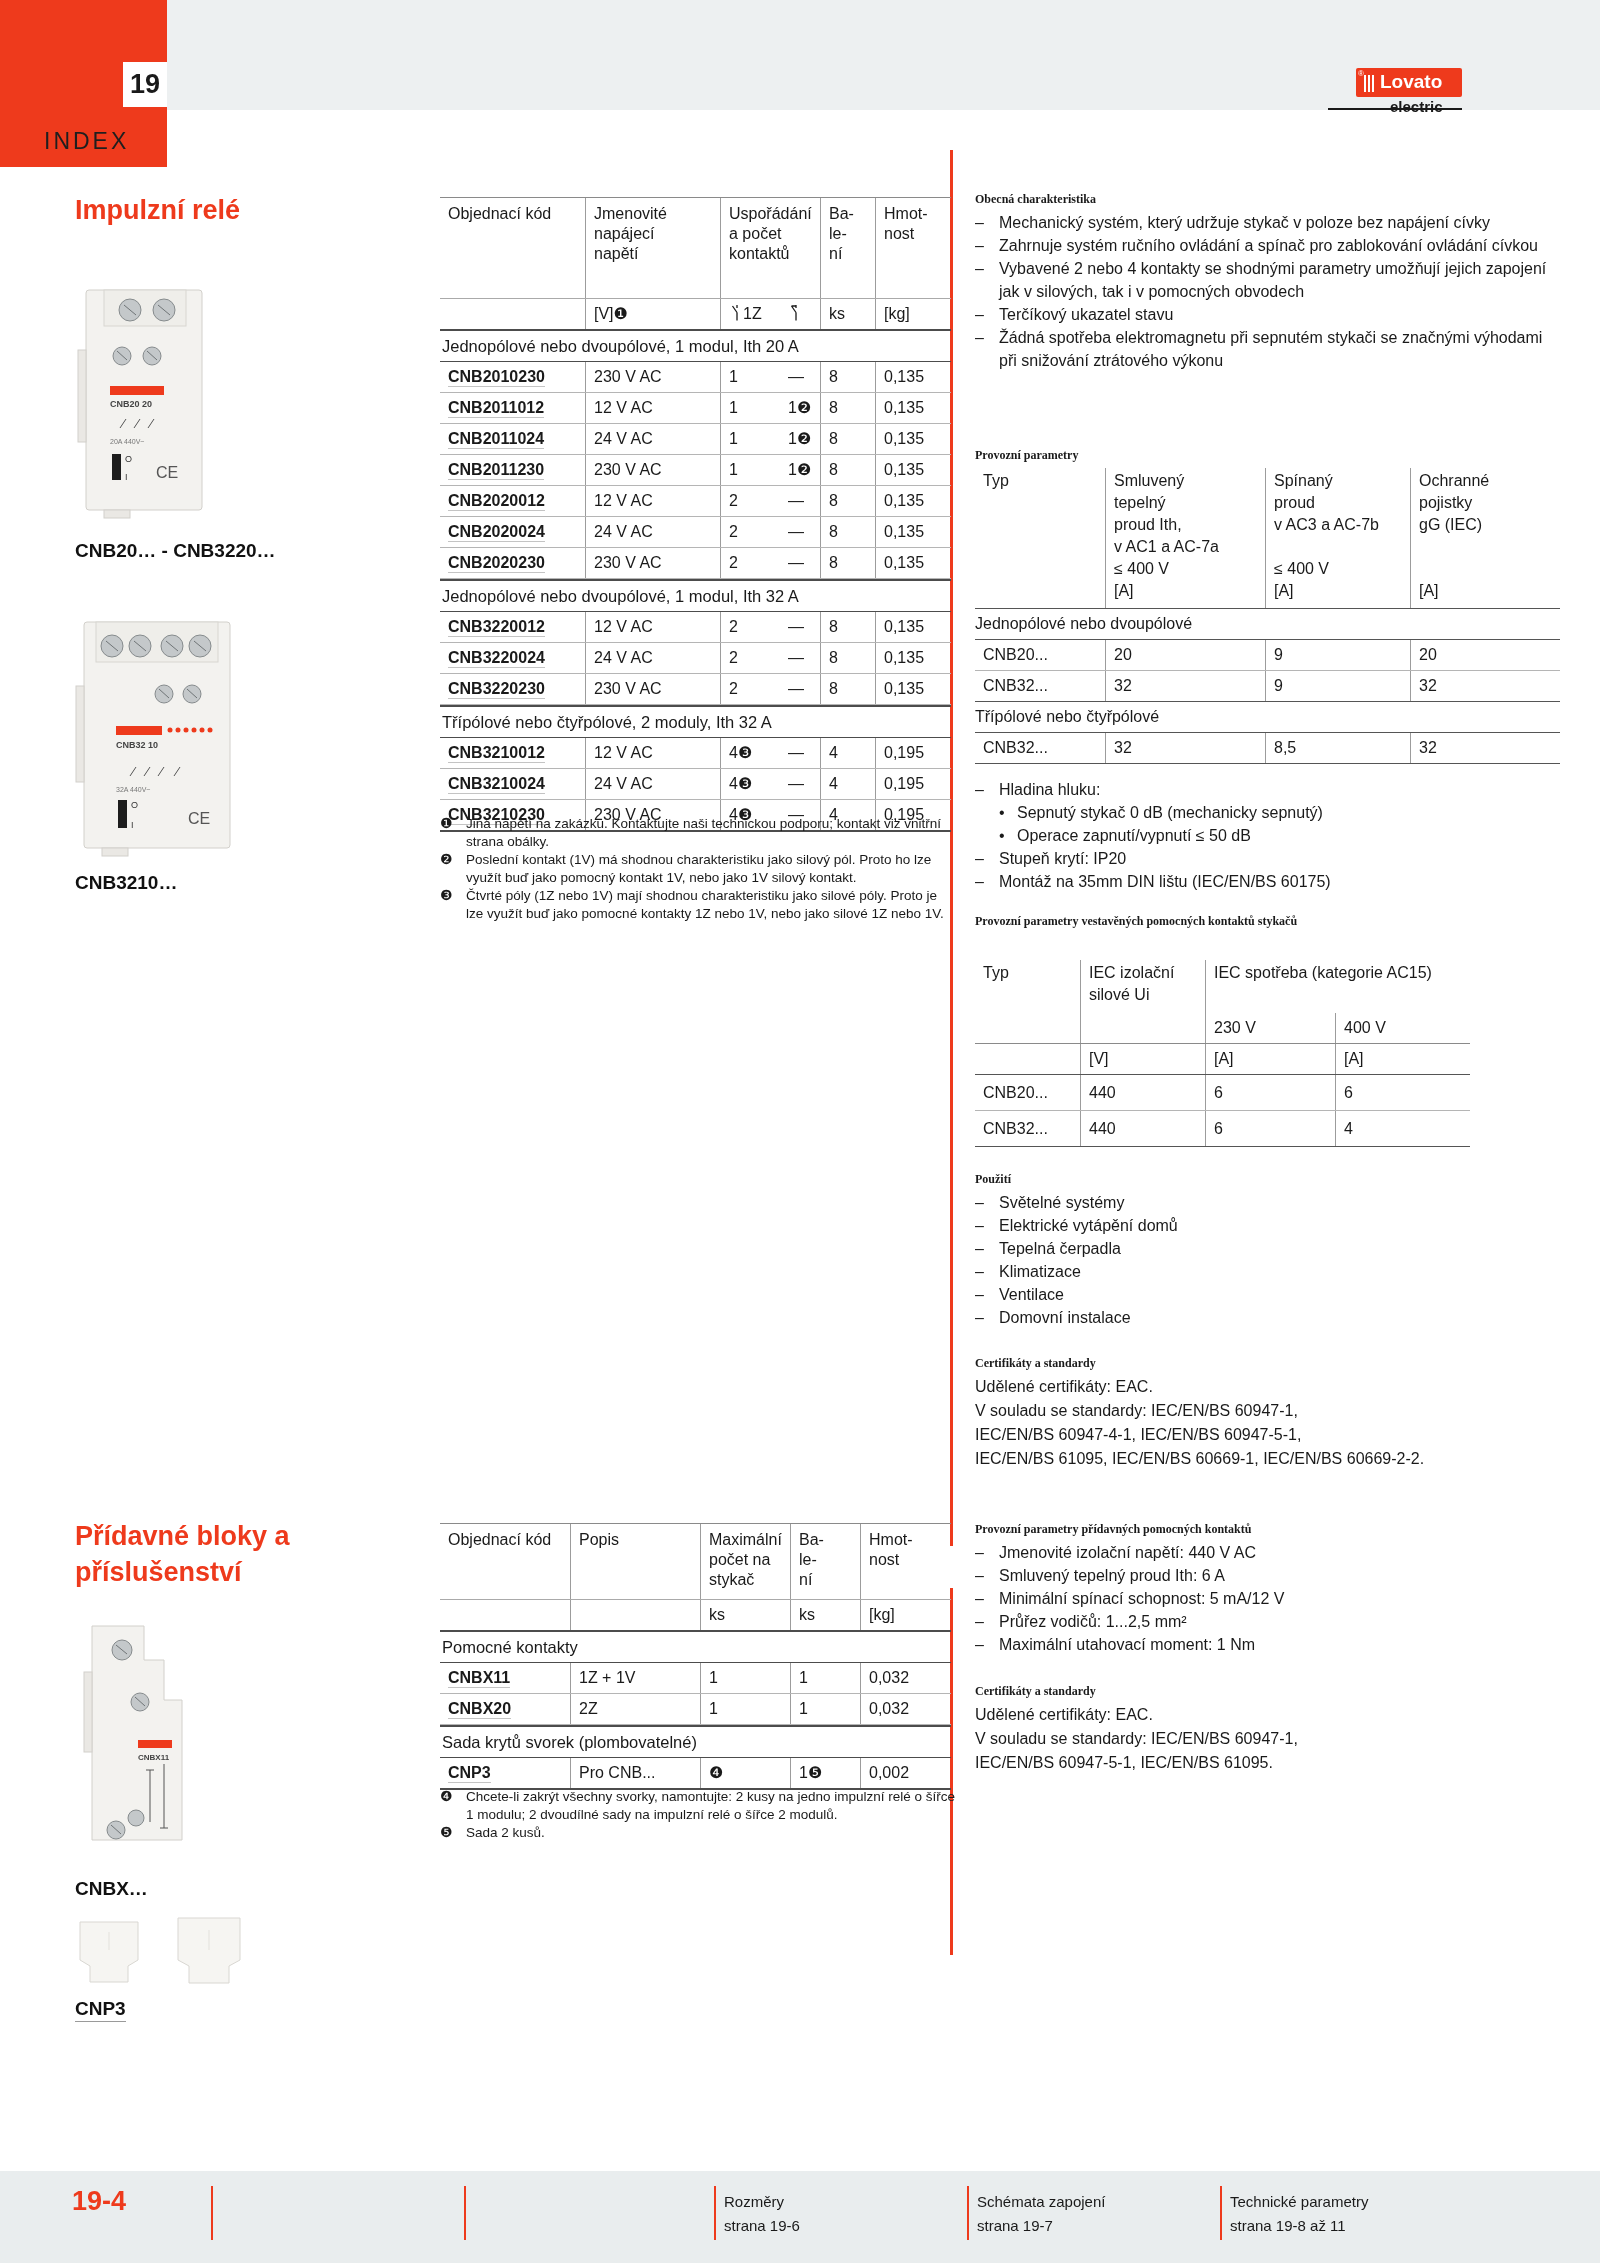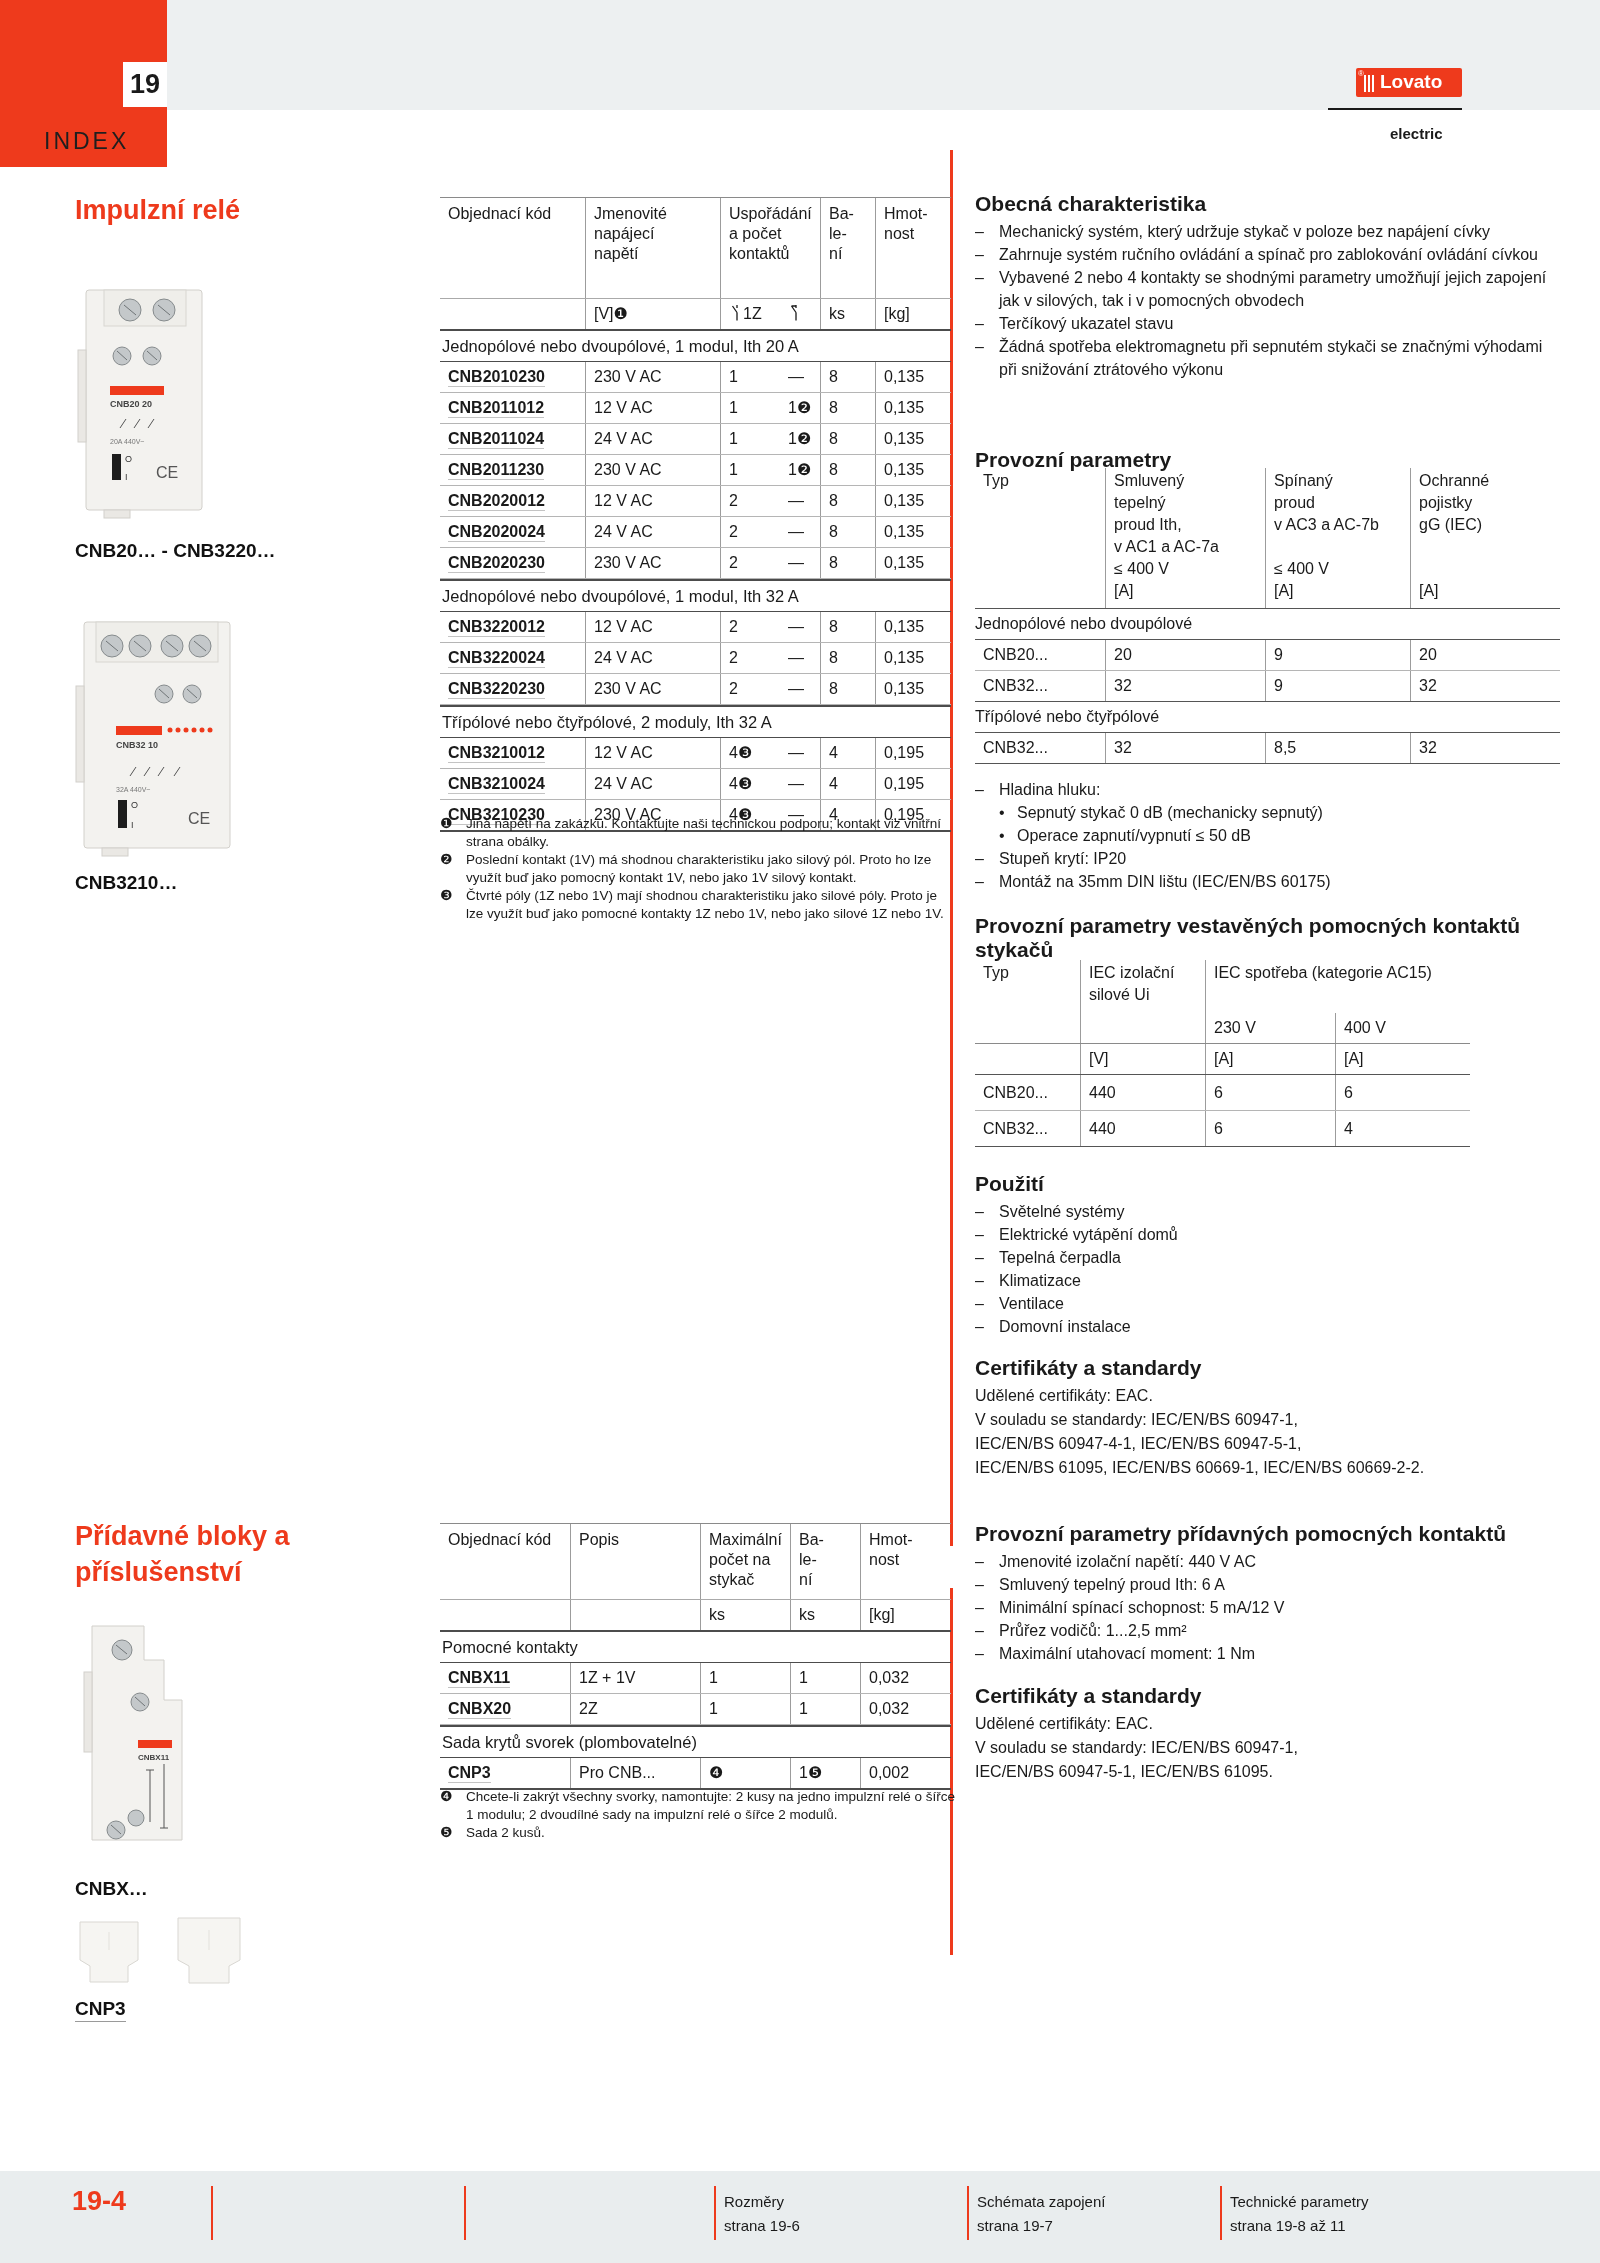--- a/index.html
+++ b/index.html
@@ -15,21 +15,21 @@
   #page-title{left:185px;top:58px;font-size:30px;font-weight:bold;letter-spacing:-0.5px;}
 
   
   #logo{left:1356px;top:68px;width:140px;height:48px;}
   #logo .box{position:absolute;left:0;top:0;width:106px;height:29px;background:#ee3a1c;border-radius:2px;}
   #logo .reg{position:absolute;left:2px;top:1px;color:#fff;font-size:8px;}
   #logo .stripes{position:absolute;left:8px;top:7px;width:14px;height:17px;}
   #logo .stripes div{float:left;width:2px;height:100%;background:#fff;margin-right:2px;}
   #logo .word{position:absolute;left:24px;top:3px;color:#fff;font-size:19px;font-weight:bold;}
   #logo .underline{position:absolute;left:-28px;top:40px;width:134px;height:2px;background:#1a1a1a;}
-  #logo .sub{position:absolute;left:34px;top:30px;font-size:15px;font-weight:bold;color:#1a1a1a;margin-top:27px;}
+  #logo .sub{position:absolute;left:34px;top:30px;font-size:15px;font-weight:bold;color:#1a1a1a;}
 
   
   .red-heading{color:#ee3a1c;font-size:27px;font-weight:bold;line-height:36px;white-space:pre-line;}
   .product-label{font-size:19px;font-weight:bold;color:#111;}
   .underlined{border-bottom:1.5px solid #9a9a9a;padding-bottom:2px;}
 
   
   .vrule{width:3px;background:#ee3a1c;}
 
   
@@ -52,21 +52,21 @@
   .contact-icon{display:inline-block;vertical-align:-2px;margin-right:2px;}
 
   
   .fnblock{font-size:13.5px;line-height:17.5px;}
   .fnrow{display:flex;margin-bottom:1px;}
   .fnm{width:26px;flex:none;font-size:14px;}
   .fnt{flex:1;}
 
   
   .rblock{left:975px;width:585px;font-size:16px;}
-  .rtitle{font-weight:bold;font-size:21px;margin-bottom:4px;}
+  .rtitle{font-weight:bold;font-size:12px;margin-bottom:4px;font-family:Liberation Serif, serif;}
   .dashrow{display:flex;line-height:23px;}
   .dashm{width:24px;flex:none;}
   .dasht{flex:1;}
   .bulletrow{display:flex;line-height:23px;margin-left:24px;}
   .bulletm{width:18px;flex:none;}
   .certline{line-height:24px;}
 
   
   #table2{left:975px;top:468px;width:585px;font-size:16px;}
   .t2head{display:flex;height:140px;}

